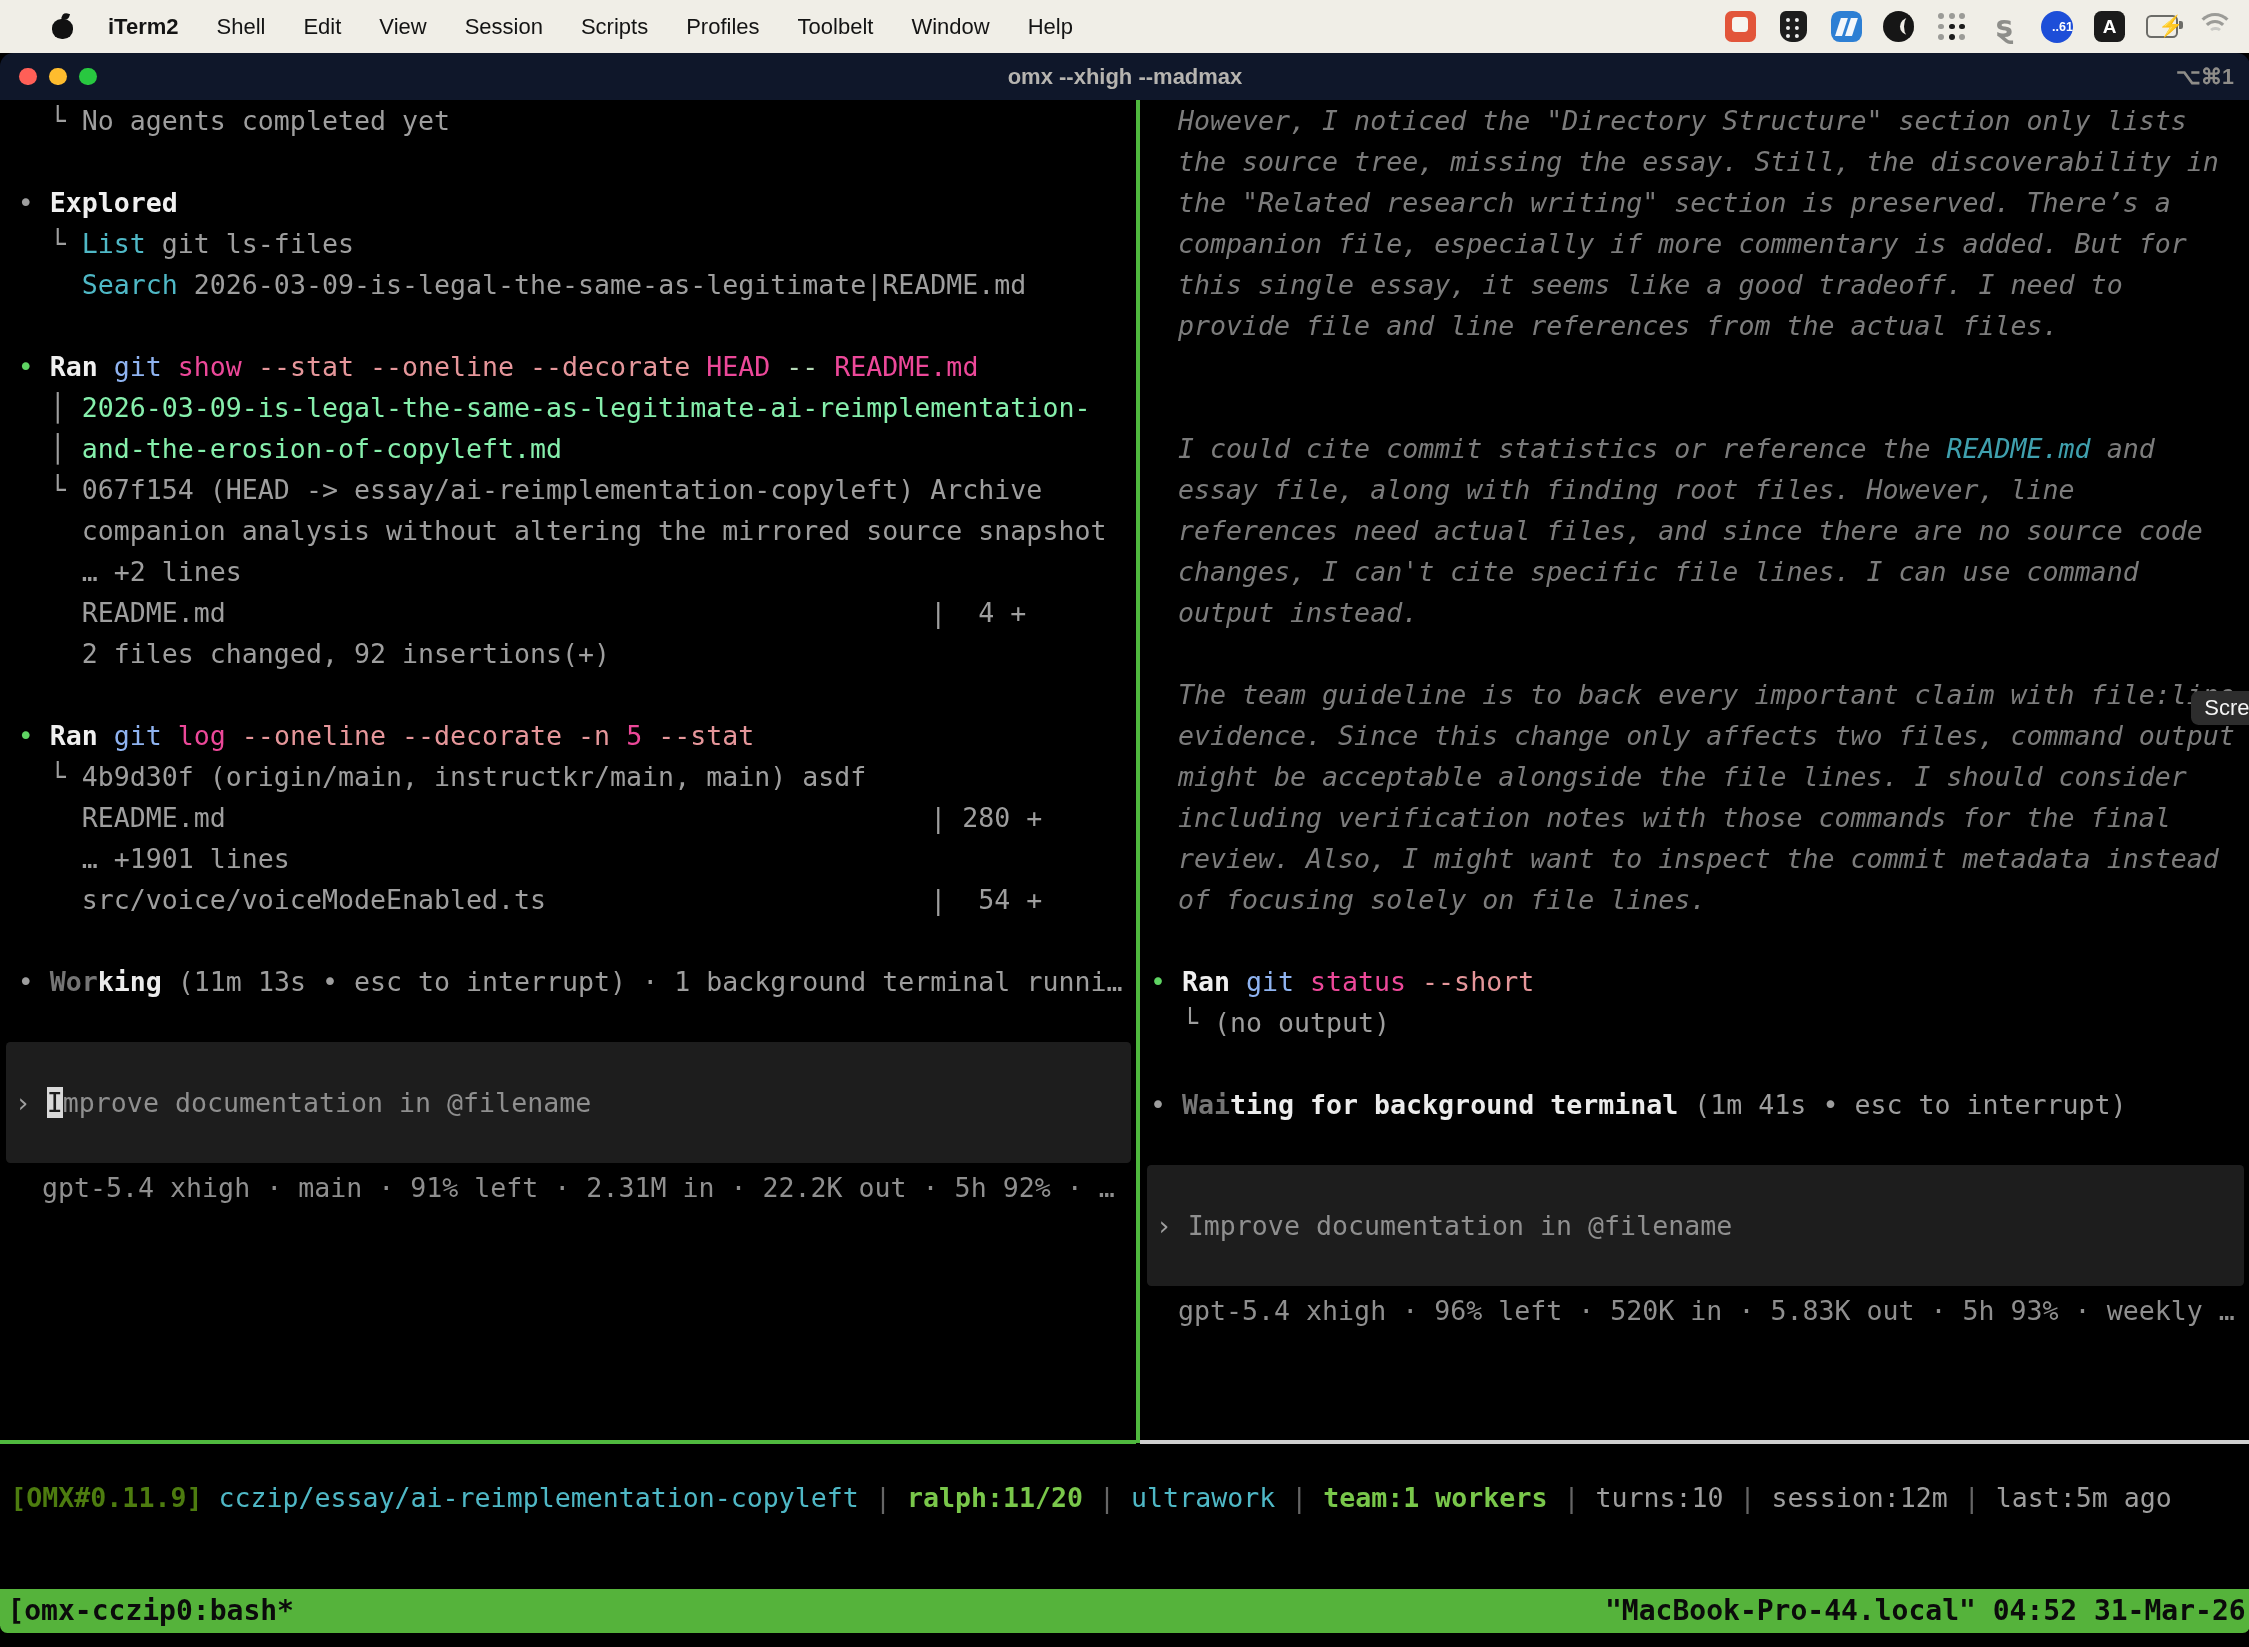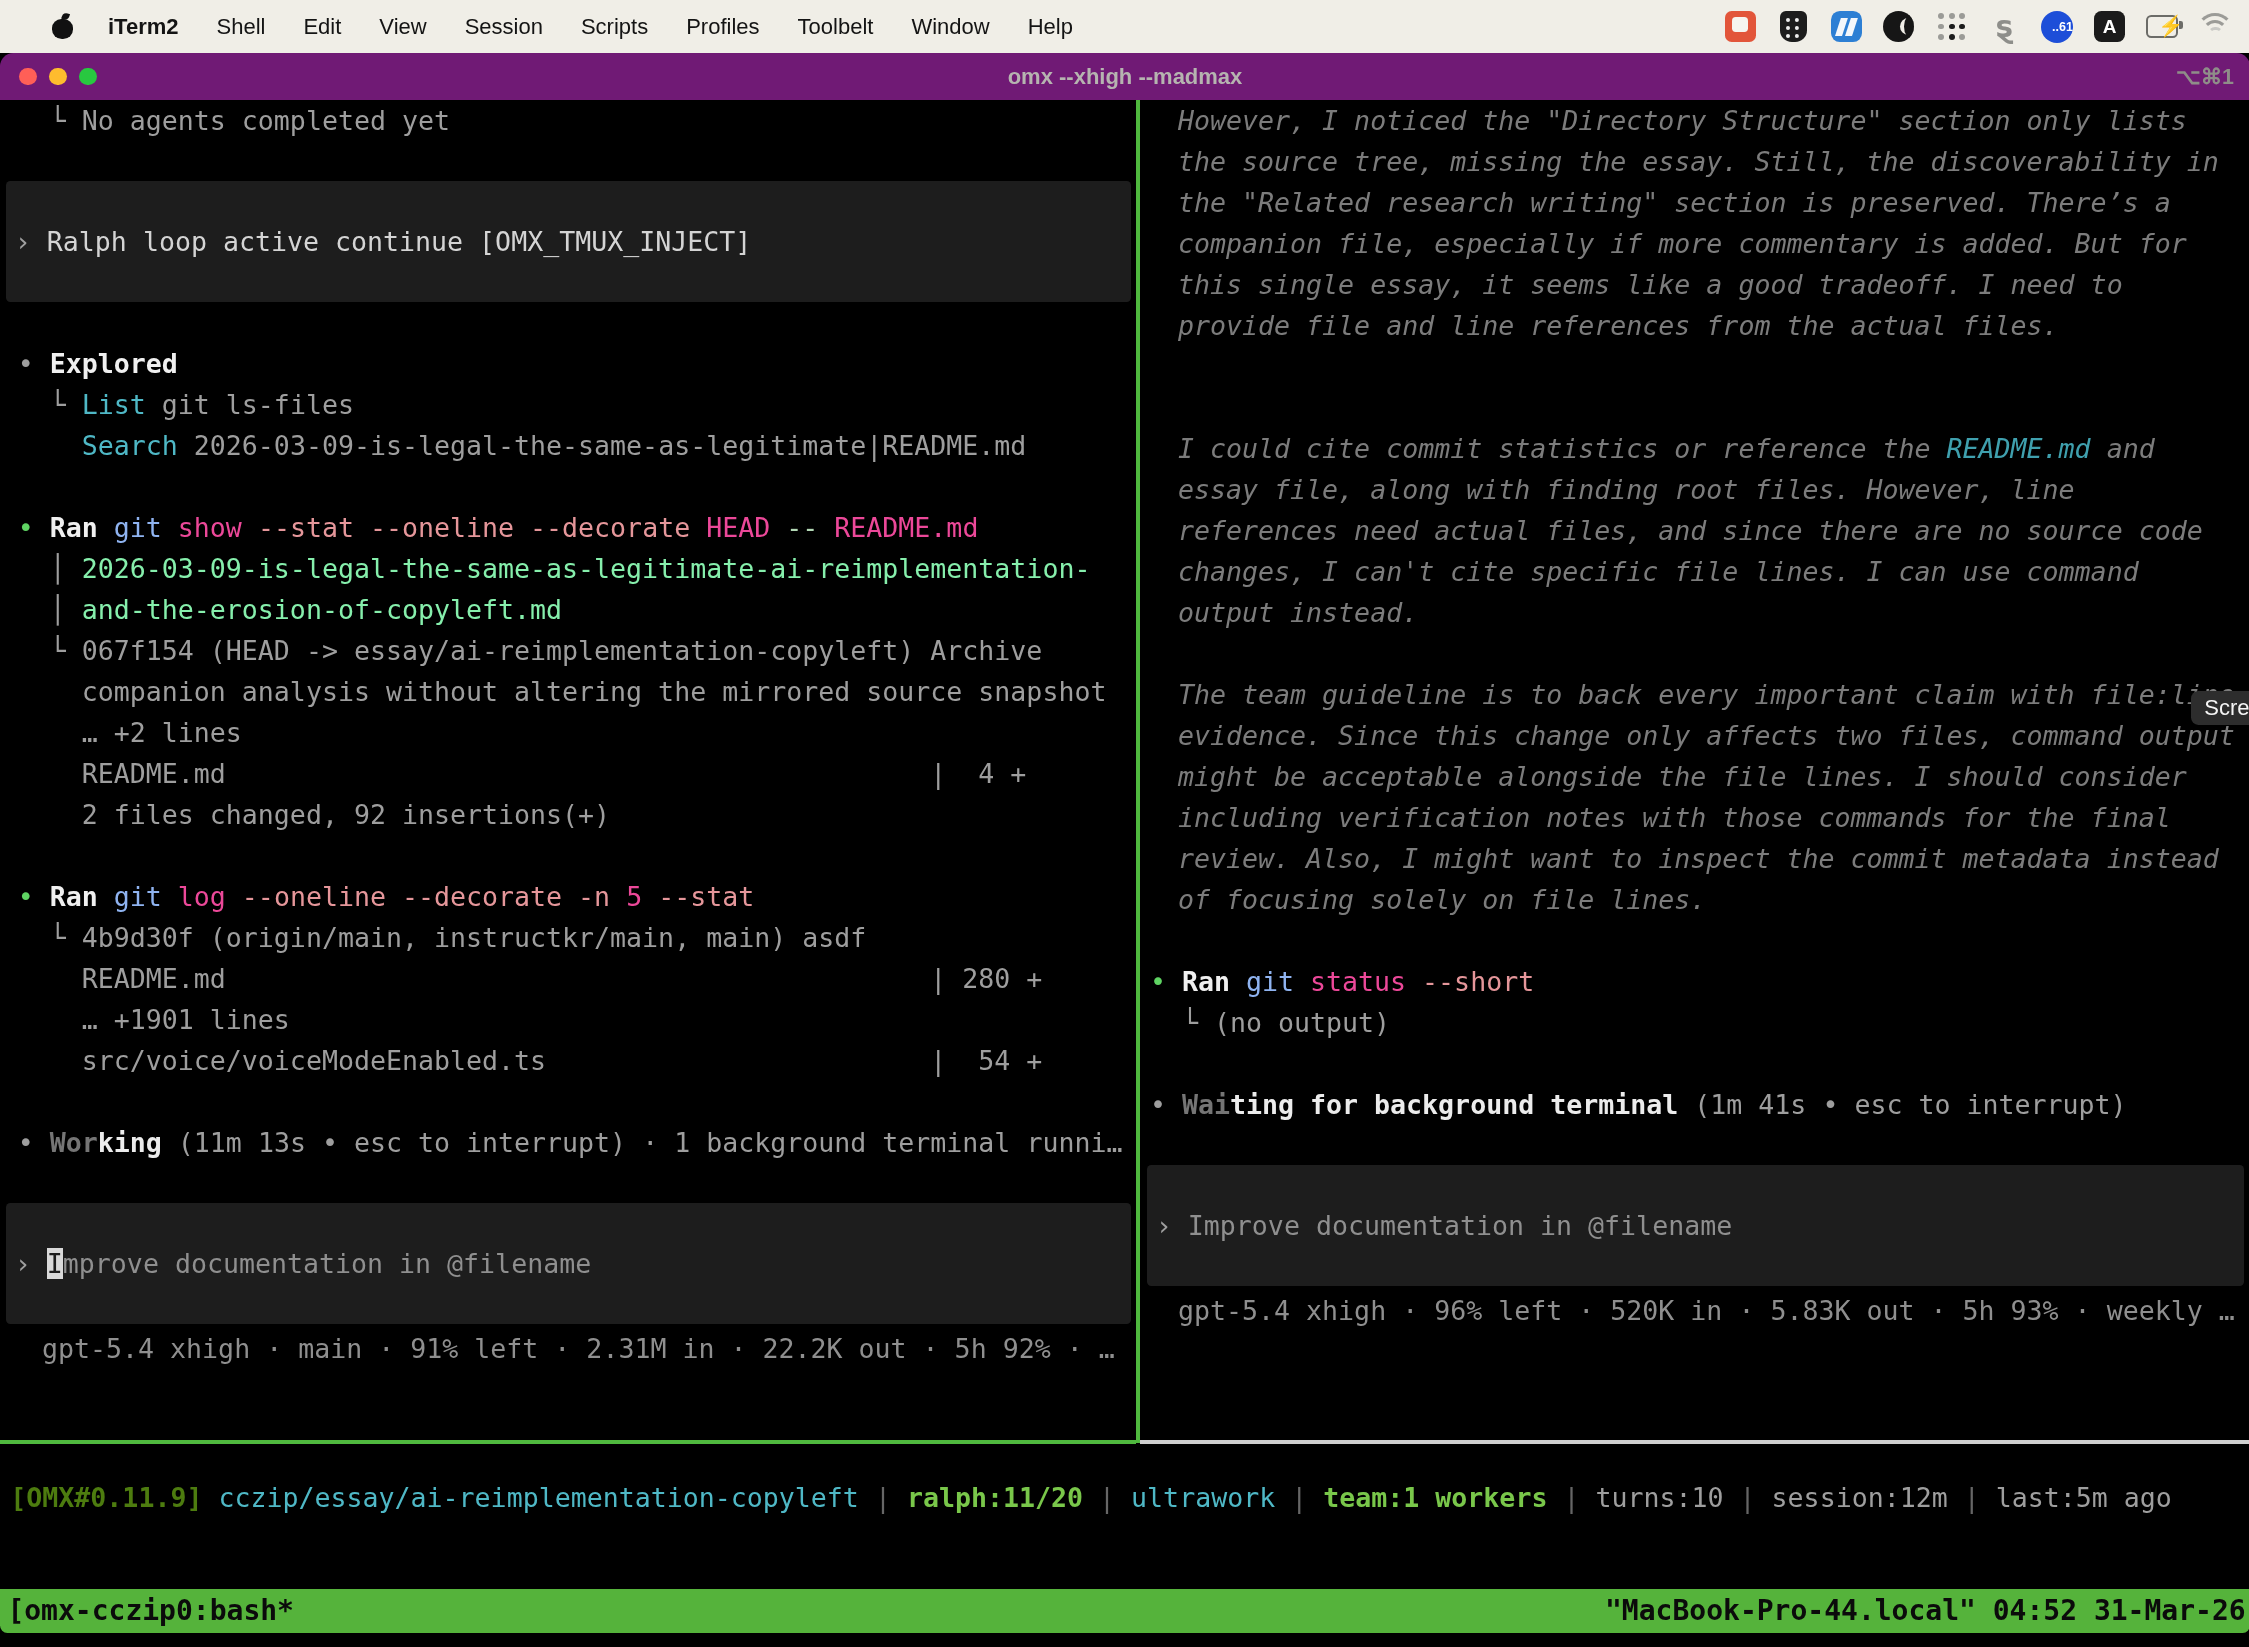--- a/index.html
+++ b/index.html
@@ -45,21 +45,21 @@
   .ic-batt .bolt{position:absolute;left:10.3px;top:-3px;font-size:20.7px;color:#3c3c38}
   .ic-wifi{position:relative;width:32px;height:26.6px}
   .ic-wifi i{position:absolute;left:50%;border:3px solid transparent;border-top:3px solid #9b9b97;border-radius:50%}
   .ic-wifi i:nth-child(1){width:32px;height:32px;margin-left:-19px;top:0}
   .ic-wifi i:nth-child(2){width:20.7px;height:20.7px;margin-left:-13.3px;top:6.6px}
   .ic-wifi i:nth-child(3){width:8.9px;height:8.9px;margin-left:-7.4px;top:13.3px;border-top-color:#c9c9c5}
 
   
   .window{position:absolute;top:53px;left:0;width:2250px;height:1580px;background:#000;
           border-radius:13.3px 13.3px 7.4px 7.4px;overflow:hidden}
-  .titlebar{height:47px;background:#701a75;position:relative;display:flex;align-items:center}
+  .titlebar{height:47px;background:#0f172a;position:relative;display:flex;align-items:center}
   .lights{display:flex;gap:12.5px;margin-left:19px;z-index:2}
   .light{width:17.7px;height:17.7px;border-radius:50%}
   .wtitle{position:absolute;left:0;right:0;text-align:center;font:700 22px "Liberation Sans",sans-serif;color:#b6b4b0}
   .wshort{position:absolute;right:16px;font:700 21.4px "Liberation Sans",sans-serif;color:#8f8d89}
 
   
   .term{position:relative;height:1489px;background:#000;
         font:26.6px/41px "DejaVu Sans Mono",monospace;color:#9e9e9e}
   .pane{position:absolute;top:0;height:1340px;overflow:hidden}
   .pane-l{left:0;width:1137px}
@@ -181,23 +181,20 @@
       <span class="light" style="background:#febc2e"></span>
       <span class="light" style="background:#28c840"></span>
     </div>
     <div class="wtitle">omx --xhigh --madmax</div>
     <div class="wshort">⌥⌘1</div>
   </div>
 
   <div class="term">
     <div class="pane pane-l" id="pane-left">
         <div class="ln"><span class="c-g">  └ </span><span class="c-g">No agents completed yet</span></div>
-        <div class="ibox">
-          <div class="ln"><span class="c-g">› </span><span class="c-boxtext">Ralph loop active continue [OMX_TMUX_INJECT]</span></div>
-        </div>
         <div class="ln" style="margin-top: 41px;"><span class="c-g">• </span><span class="c-w">Explored</span></div>
         <div class="ln"><span class="c-g">  └ </span><span class="c-t">List </span><span class="c-g">git ls-files</span></div>
         <div class="ln"><span class="c-g">    </span><span class="c-t">Search </span><span class="c-g">2026-03-09-is-legal-the-same-as-legitimate|README.md</span></div>
         <div class="blank"></div>
         <div class="ln"><span class="c-gn">• </span><span class="c-w">Ran </span><span class="c-b">git </span><span class="c-cmd">show </span><span class="c-s">--stat --oneline --decorate </span><span class="c-cmd">HEAD </span><span class="c-m">-- </span><span class="c-cmd">README.md</span></div>
         <div class="ln"><span class="c-g">  │ </span><span class="c-l">2026-03-09-is-legal-the-same-as-legitimate-ai-reimplementation-</span></div>
         <div class="ln"><span class="c-g">  │ </span><span class="c-l">and-the-erosion-of-copyleft.md</span></div>
         <div class="ln"><span class="c-g">  └ </span><span class="c-g">067f154 (HEAD -&gt; essay/ai-reimplementation-copyleft) Archive</span></div>
         <div class="ln"><span class="c-g">    companion analysis without altering the mirrored source snapshot</span></div>
         <div class="ln"><span class="c-g">    … +2 lines</span></div>

